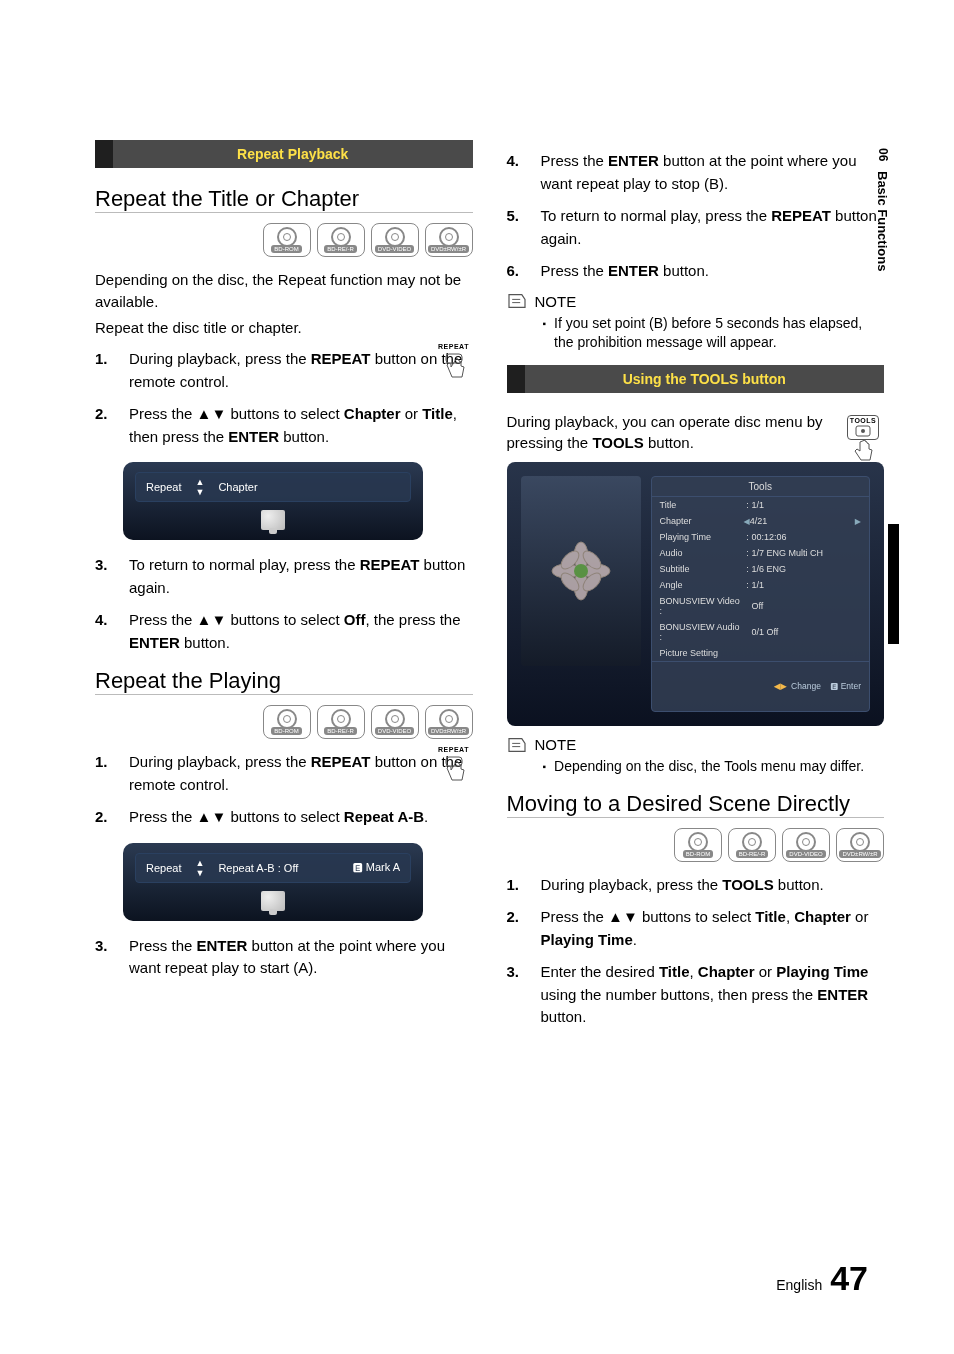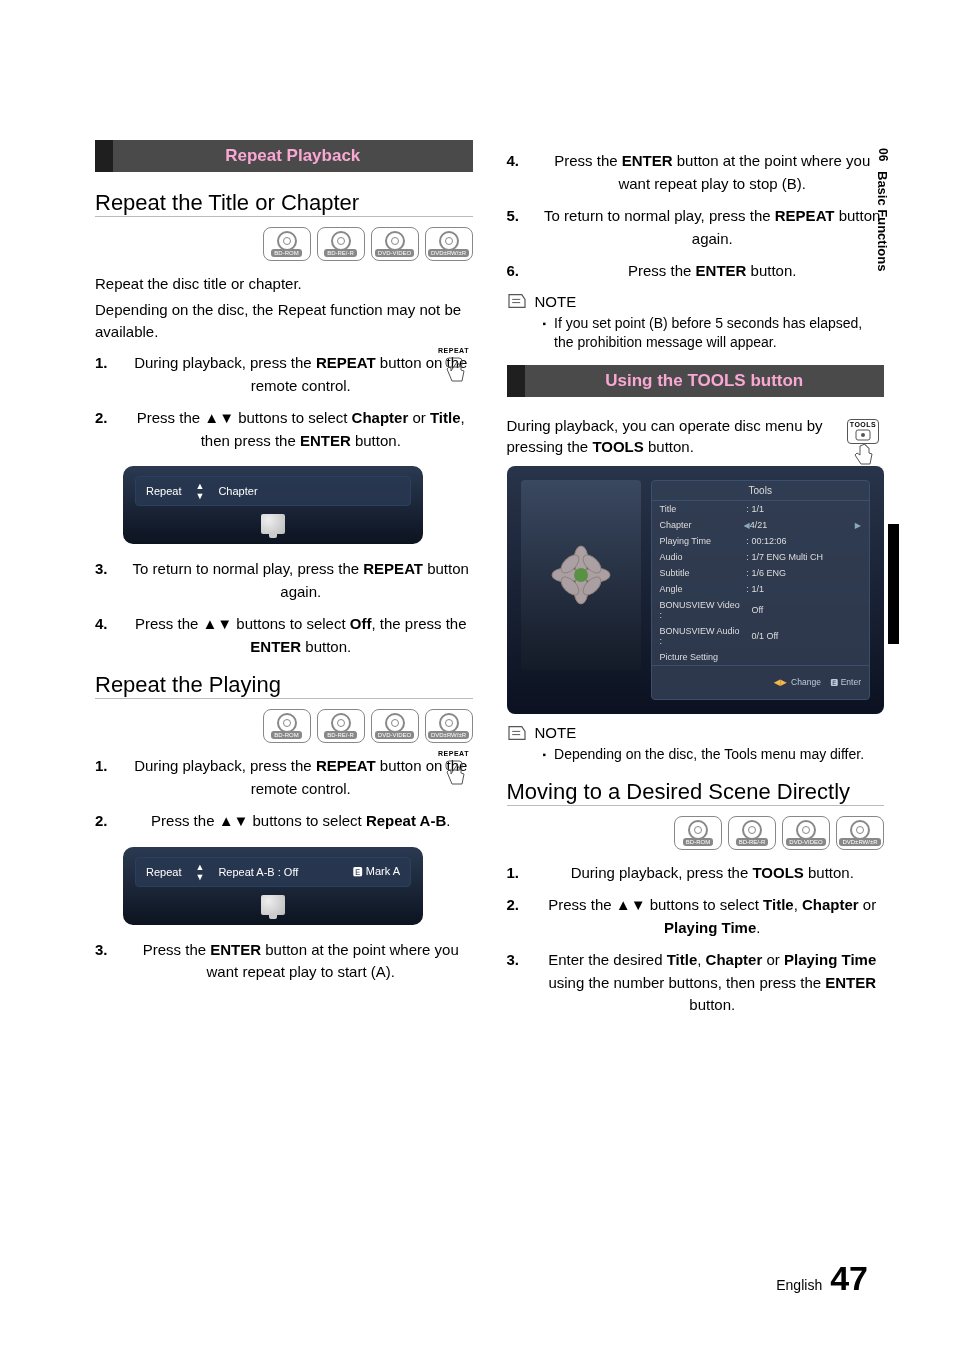--- a/index.html
+++ b/index.html
@@ -1,35 +1,35 @@
 <!DOCTYPE html>
 <html><head>
 <meta charset="utf-8">
 <style>
   * { box-sizing: border-box; margin: 0; padding: 0; }
   body { font-family: Arial, Helvetica, sans-serif; background: #fff; color: #000; }
   .page { width: 954px; height: 1354px; margin: 0 auto; position: relative; padding: 140px 70px 60px 95px; }
   .columns { display: flex; gap: 34px; }
   .col { flex: 1; min-width: 0; }
 
-  .section-title-bar { background: #4a4a4a; border-left: 18px solid #1f1f1f; color: #f9a8d4; font-weight: bold; text-align: center; padding: 6px 0; font-size: 17px; margin-bottom: 18px; }
+  .section-title-bar { background: #4a4a4a; border-left: 18px solid #1f1f1f; color: #fde047; font-weight: bold; text-align: center; padding: 6px 0; font-size: 14px; margin-bottom: 18px; }
   h2.sub { font-size: 22px; font-weight: 400; border-bottom: 1px solid #bbb; margin: 14px 0 10px; }
   p { font-size: 15px; line-height: 1.45; margin: 4px 0; }
   p.intro { margin-bottom: 4px; }
 
   .disc-row { display: flex; justify-content: flex-end; gap: 6px; margin: 10px 0 12px; }
   .disc-badge { width: 48px; height: 34px; border: 1.5px solid #888; border-radius: 8px; display: flex; flex-direction: column; align-items: center; justify-content: center; }
   .disc-badge .ring { width: 20px; height: 20px; border: 2px solid #888; border-radius: 50%; display:flex; align-items:center; justify-content:center; }
   .disc-badge .ring::after { content:""; width:6px; height:6px; border:1.5px solid #888; border-radius:50%; }
   .disc-badge .lbl { font-size: 6px; color:#fff; background:#888; border-radius:3px; padding:1px 3px; margin-top:-2px; line-height:1; white-space:nowrap;}
 
   ol.steps { list-style: none; padding: 0; margin: 8px 0; }
   ol.steps > li { display: flex; gap: 14px; font-size: 15px; line-height: 1.5; margin: 10px 0; position: relative; }
   ol.steps > li .num { font-weight: bold; min-width: 20px; }
-  ol.steps > li .txt { flex: 1; text-align: center; }
+  ol.steps > li .txt { flex: 1; }
 
   .btn-icon { position: absolute; right: -4px; top: -6px; width: 46px; text-align: center; }
   .btn-icon .cap { font-size: 7px; font-weight: bold; letter-spacing: .5px; }
   .btn-icon svg { display:block; margin: 0 auto; }
 
   .arrow { font-family: Arial; }
 
   .osd-box { background: linear-gradient(#2b3a52,#0c1320); border-radius: 10px; padding: 10px 12px; margin: 14px 0 14px 28px; width: 300px; }
   .osd-bar { background: rgba(40,55,80,.9); border:1px solid #2a4060; color:#fff; font-size:11px; padding: 4px 10px; border-radius:4px; display:flex; align-items:center; gap: 14px;}
   .osd-bar .updn { font-size:9px; }
@@ -50,21 +50,21 @@
   .tools-shot { background: linear-gradient(#28344a,#0b1120); border-radius:8px; padding: 14px; margin: 8px 0 10px; display:flex; gap:10px;}
   .tools-shot .thumb { width: 120px; height: 190px; background: linear-gradient(#3a4860,#141b28); border-radius:4px; display:flex; align-items:center; justify-content:center;}
   .tools-shot .thumb svg { opacity:.8;}
   .tools-panel { flex:1; background: rgba(50,62,84,.85); border:1px solid #3c4e6e; border-radius:4px; font-size:9px; color:#ddd; }
   .tools-panel .hd { text-align:center; padding:4px 0; border-bottom:1px solid #3c4e6e; font-size:10px;}
   .tools-panel .row { display:flex; padding:3px 8px; align-items:center;}
   .tools-panel .row .k { flex: 0 0 84px; }
   .tools-panel .row .c { width:8px; text-align:center;}
   .tools-panel .row .v { flex:1; text-align:left;}
   .tools-panel .row .arL,.tools-panel .row .arR{ font-size:8px; color:#8ab;}
-  .tools-panel .ft { text-align:right; font-size:8.5px; padding:11px 8px; border-top:1px solid #3c4e6e; color:#bcd;}
+  .tools-panel .ft { text-align:right; font-size:8.5px; padding:19px 8px; border-top:1px solid #3c4e6e; color:#bcd;}
   .tools-panel .ft .lr{ color:#f4b84a; margin-right:2px;}
 
   .side-tab { position: absolute; right: 64px; top: 148px; writing-mode: vertical-rl; font-size: 13px; font-weight:600; display:flex; align-items:center; gap:10px;}
   .side-tab .ch { font-size:12px; }
   .black-strip { position:absolute; right:55px; top:524px; width:11px; height:120px; background:#000;}
 
   .footer { position:absolute; bottom: 56px; right: 86px; font-size: 14px; display:flex; align-items:baseline; gap:8px;}
   .footer .pg { font-size: 34px; font-weight:bold; }
 
   b { font-weight: bold; }
@@ -98,22 +98,22 @@
           <div class="disc-badge">
             <div class="ring"></div>
             <div class="lbl">DVD-VIDEO</div>
           </div>
           <div class="disc-badge">
             <div class="ring"></div>
             <div class="lbl">DVD±RW/±R</div>
           </div>
         </div>
 
+      <p class="intro">Depending on the disc, the Repeat function may not be available.</p>
       <p class="intro">Repeat the disc title or chapter.</p>
-      <p class="intro">Depending on the disc, the Repeat function may not be available.</p>
 
       <ol class="steps">
           <li>
             <span class="num">1.</span>
             <span class="txt">During playback, press the <b>REPEAT</b> button on the remote control.</span>
             <div class="btn-icon">
               <div class="cap">REPEAT</div>
               <svg width="30" height="26" viewBox="0 0 30 26">
                 <rect x="7" y="1" width="16" height="9" rx="3" fill="none" stroke="#555"></rect>
                 <path d="M12 14v-3l-2-1-2 2 5 12h10l2-10-3-1v-4l-2-1v-1l-2-1v-1z" fill="none" stroke="#555"></path>

